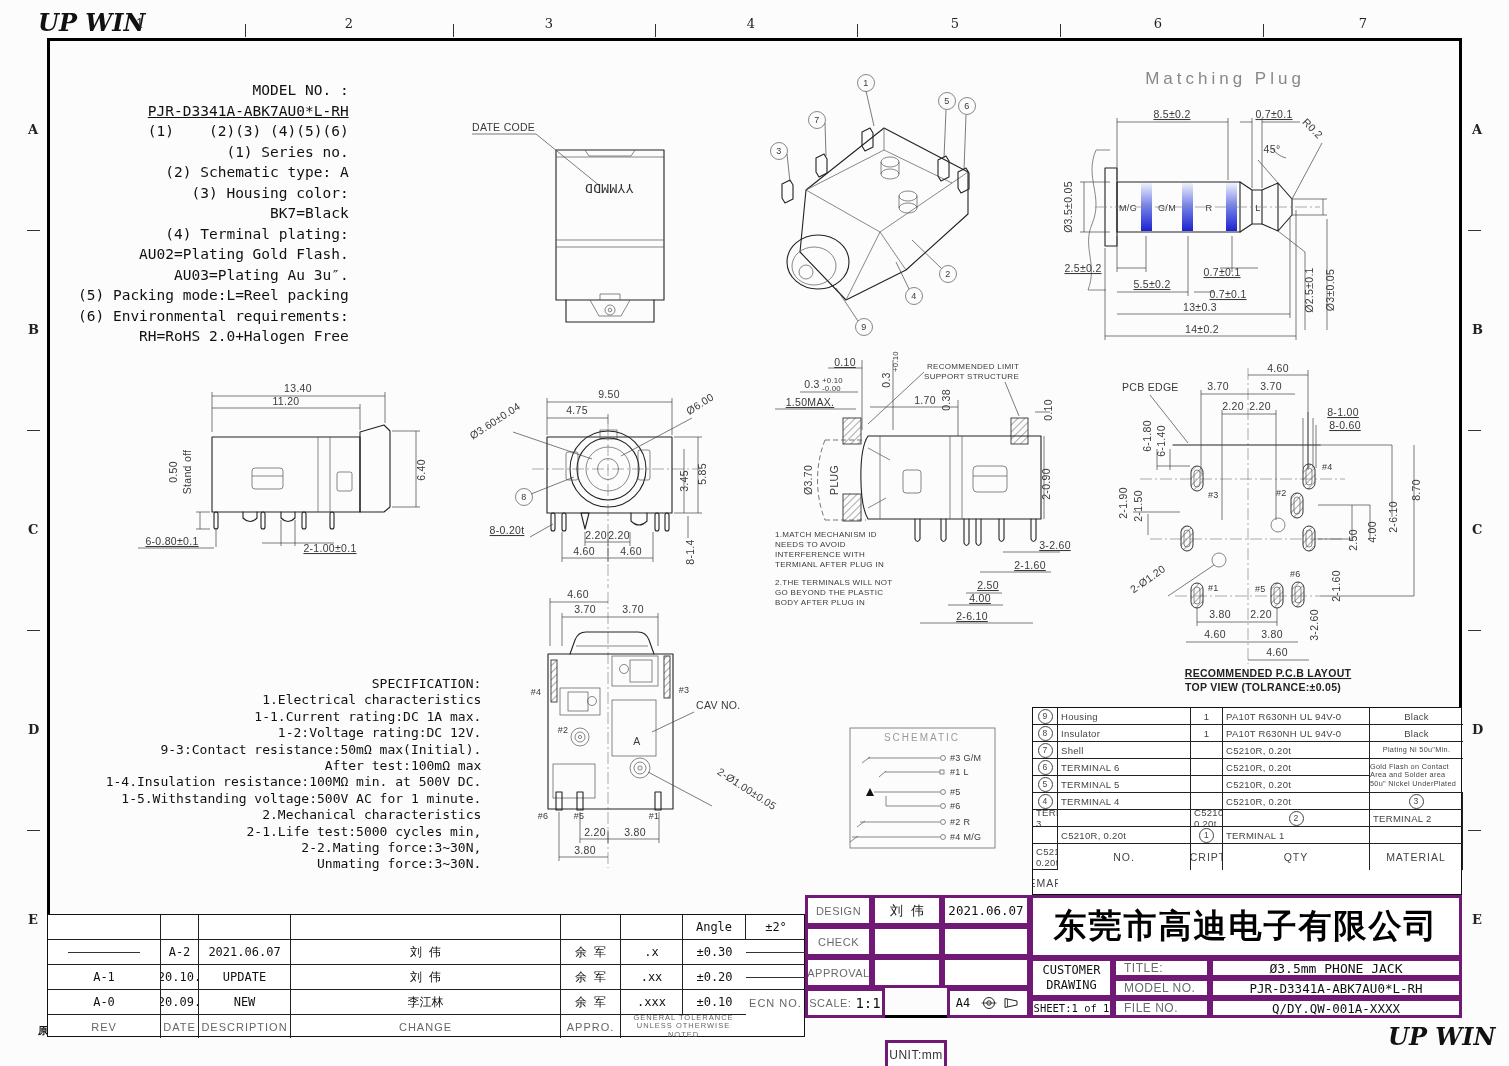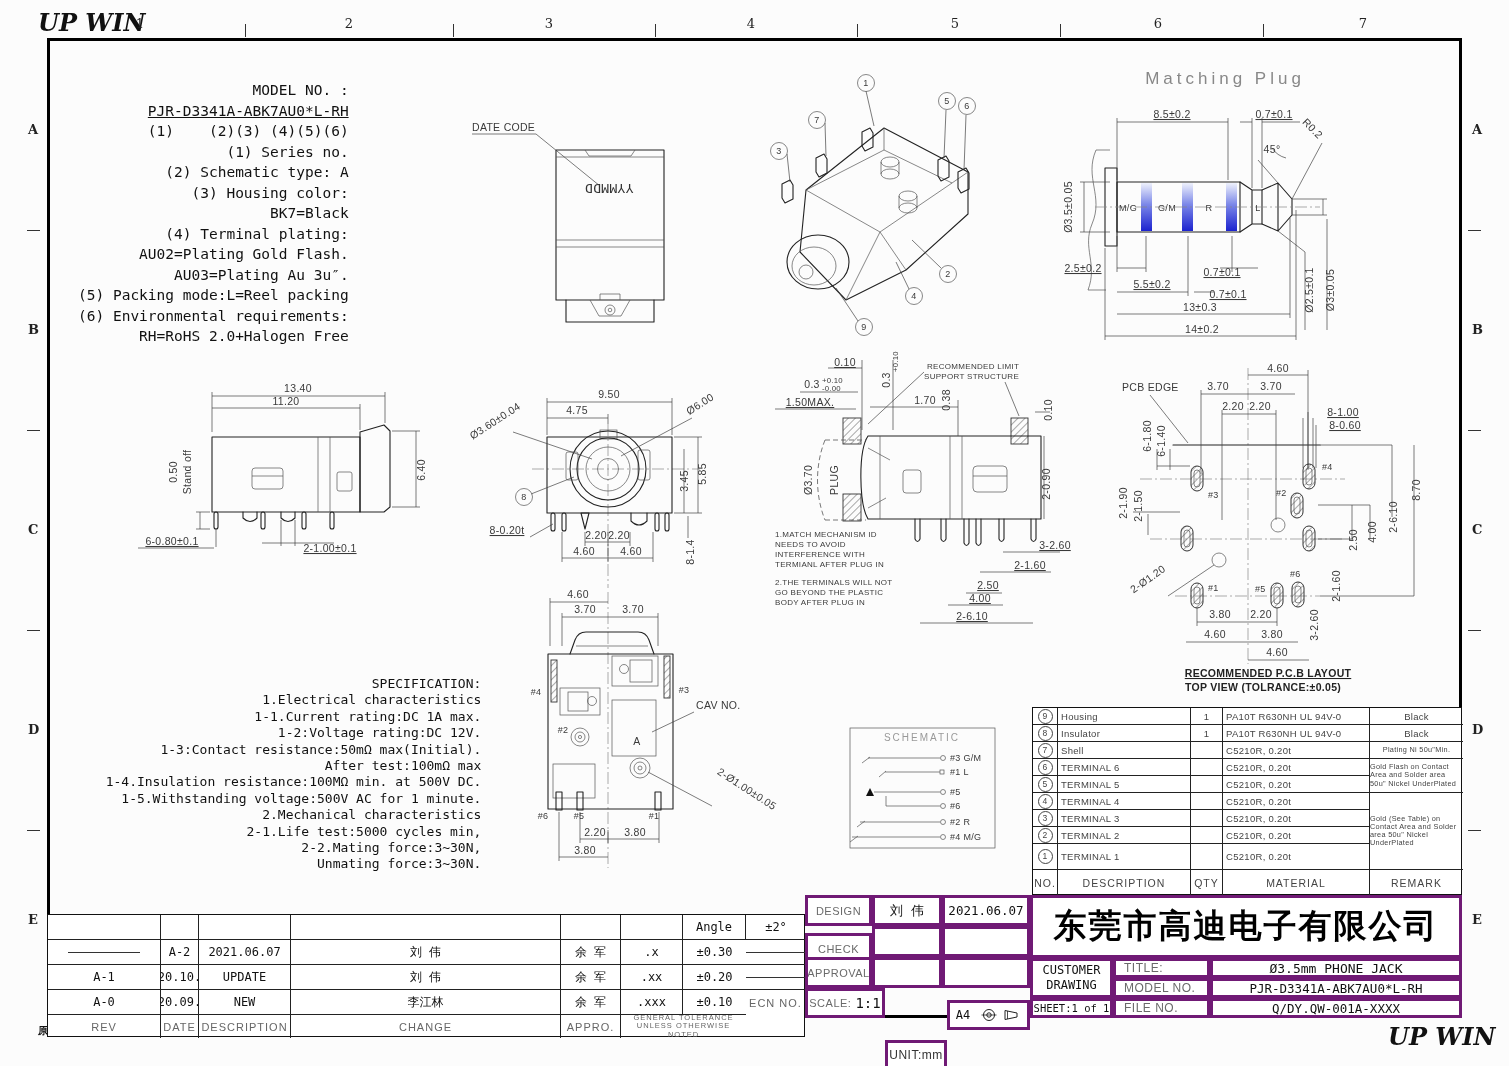--- a/index.html
+++ b/index.html
@@ -519,21 +519,21 @@
     <div class="pre">(5) Packing mode:L=Reel packing</div>
     <div class="pre">(6) Environmental requirements:</div>
     <div class="pre">    RH=RoHS 2.0+Halogen Free</div>
   </div>
 
   <div class="abs tw spec-block" style="left:90px;top:676px;">
     <div class="pre">SPECIFICATION:</div>
     <div class="pre">1.Electrical characteristics</div>
     <div class="pre">  1-1.Current rating:DC 1A max.</div>
     <div class="pre">  1-2:Voltage rating:DC 12V.</div>
-    <div class="pre">  1-3:Contact resistance:50mΩ max(Initial).</div>
+    <div class="pre">  9-3:Contact resistance:50mΩ max(Initial).</div>
     <div class="pre">          After test:100mΩ max</div>
     <div class="pre">  1-4.Insulation resistance:100MΩ min. at 500V DC.</div>
     <div class="pre">  1-5.Withstanding voltage:500V AC for 1 minute.</div>
     <div class="pre">2.Mechanical characteristics</div>
     <div class="pre">  2-1.Life test:5000 cycles min,</div>
     <div class="pre">  2-2.Mating force:3~30N,</div>
     <div class="pre">      Unmating force:3~30N.</div>
   </div>
 
   <div id="bom">
@@ -575,21 +575,20 @@
     <div class="bc">TERMINAL 5</div>
     <div class="bc c"></div>
     <div class="bc">C5210R, 0.20t</div>
 
     <div class="bc c">
         <span class="cno">4</span>
       </div>
     <div class="bc">TERMINAL 4</div>
     <div class="bc c"></div>
     <div class="bc">C5210R, 0.20t</div>
-    <div class="bc c last rmk" style="grid-row:span 4;">Gold (See Table) on Contact Area and Solder area 50u" Nickel UnderPlated</div>
 
     <div class="bc c">
         <span class="cno">3</span>
       </div>
     <div class="bc">TERMINAL 3</div>
     <div class="bc c"></div>
     <div class="bc">C5210R, 0.20t</div>
 
     <div class="bc c">
         <span class="cno">2</span>
@@ -659,32 +658,32 @@
     <div class="rc hd">DATE</div>
     <div class="rc hd">DESCRIPTION</div>
     <div class="rc hd">CHANGE</div>
     <div class="rc hd">APPRO.</div>
     <div class="rc hd last tolhdr" style="grid-column:span 2;">GENERAL TOLERANCE UNLESS OTHERWISE NOTED</div>
   </div>
 
   <div class="cell lbl" style="left:805px;top:895px;width:67px;height:31px;">DESIGN</div>
   <div class="cell val" style="left:872px;top:895px;width:70px;height:31px;font-size:13px;">刘 伟</div>
   <div class="cell val" style="left:942px;top:895px;width:88px;height:31px;font-size:12.5px;">2021.06.07</div>
-  <div class="cell lbl" style="left:805px;top:926px;width:67px;height:31px;margin-top:7px;">CHECK</div>
+  <div class="cell lbl" style="left:805px;top:926px;width:67px;height:31px;">CHECK</div>
   <div class="cell" style="left:872px;top:926px;width:70px;height:31px;"></div>
   <div class="cell" style="left:942px;top:926px;width:88px;height:31px;"></div>
   <div class="cell lbl" style="left:805px;top:957px;width:67px;height:31px;">APPROVAL</div>
   <div class="cell" style="left:872px;top:957px;width:70px;height:31px;"></div>
   <div class="cell" style="left:942px;top:957px;width:88px;height:31px;"></div>
   <div class="cell" style="left:805px;top:988px;width:80px;height:30px;gap:4px;">
     <span class="lbl">SCALE:</span>
     <span class="val" style="font-size:14px;">1:1</span>
   </div>
   <div class="cell lbl" style="left:885px;top:1040px;width:62px;height:30px;font-size:12px;color:#333;">UNIT:mm</div>
-  <div class="cell" style="left:947px;top:988px;width:83px;height:30px;gap:11px;margin-top:12px;">
+  <div class="cell" style="left:947px;top:988px;width:83px;height:30px;gap:11px;">
     <span class="val" style="font-size:12px;">A4</span>
     <svg width="40" height="16" viewBox="0 0 40 16">
       <circle cx="8" cy="8" r="5.5" fill="none" stroke="#222" stroke-width="1"></circle>
       <circle cx="8" cy="8" r="2.2" fill="none" stroke="#222" stroke-width="1"></circle>
       <line x1="0.5" y1="8" x2="15.5" y2="8" stroke="#222" stroke-width="0.8"></line>
       <polygon points="24,3.5 36,6 36,10 24,12.5" fill="none" stroke="#222" stroke-width="1"></polygon>
       <line x1="26.5" y1="4" x2="26.5" y2="12" stroke="#222" stroke-width="0.8"></line>
     </svg>
   </div>
   <div class="cell company" style="left:1030px;top:895px;width:432px;height:63px;">东莞市高迪电子有限公司</div>

